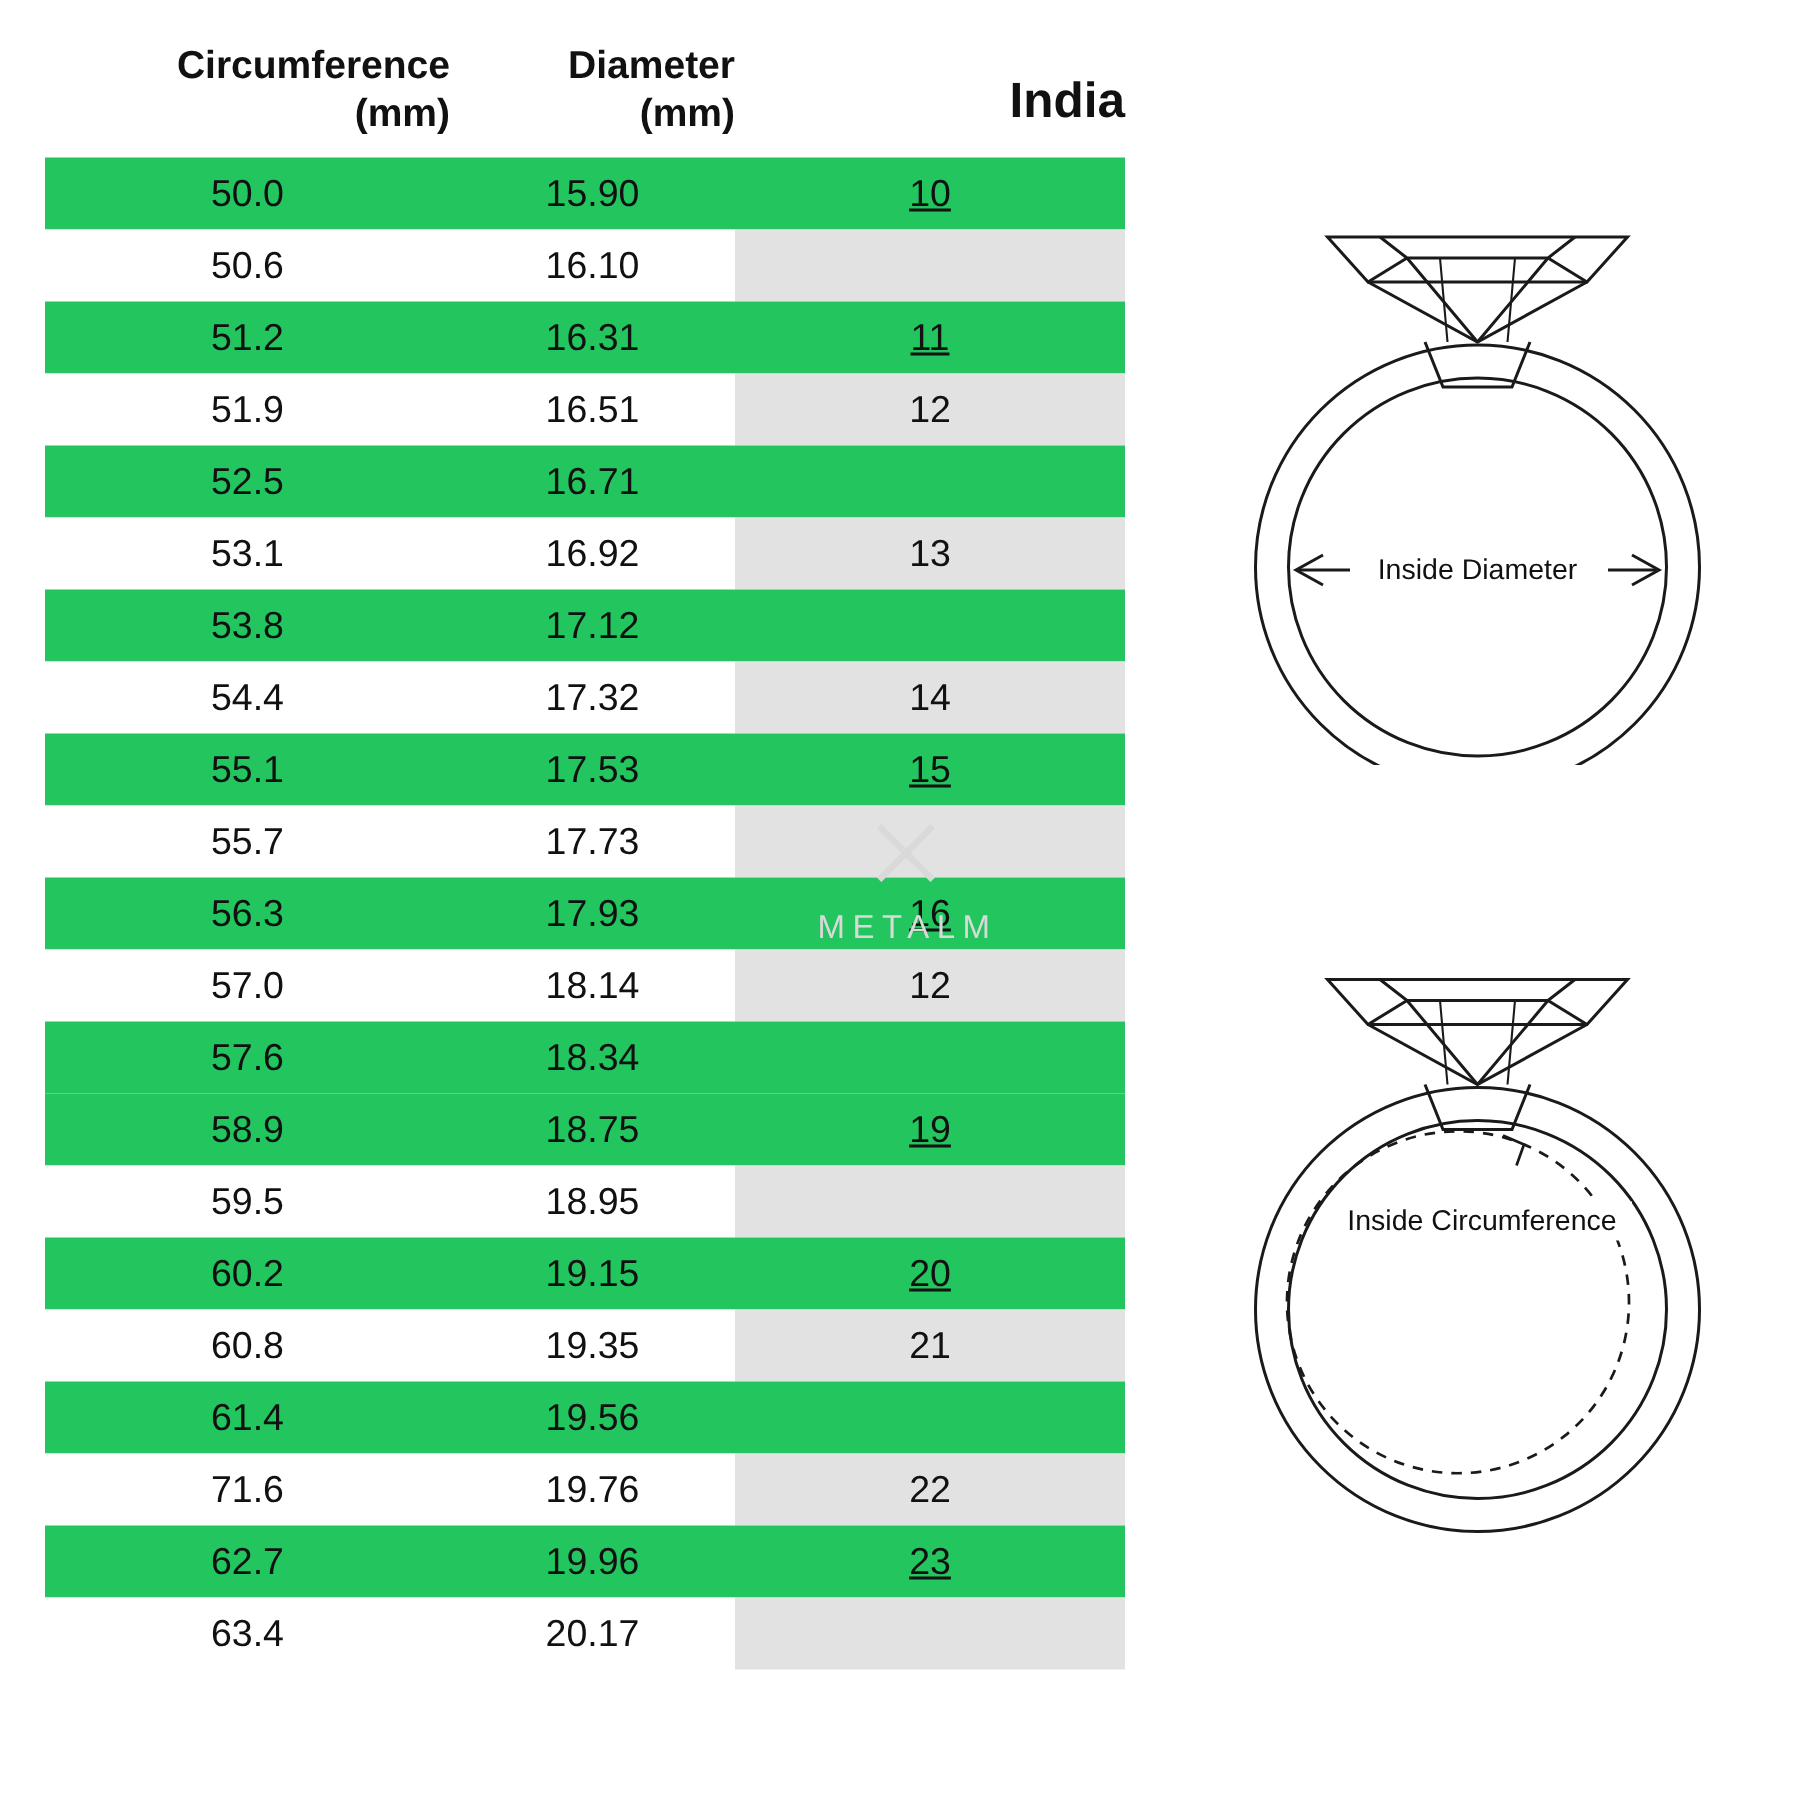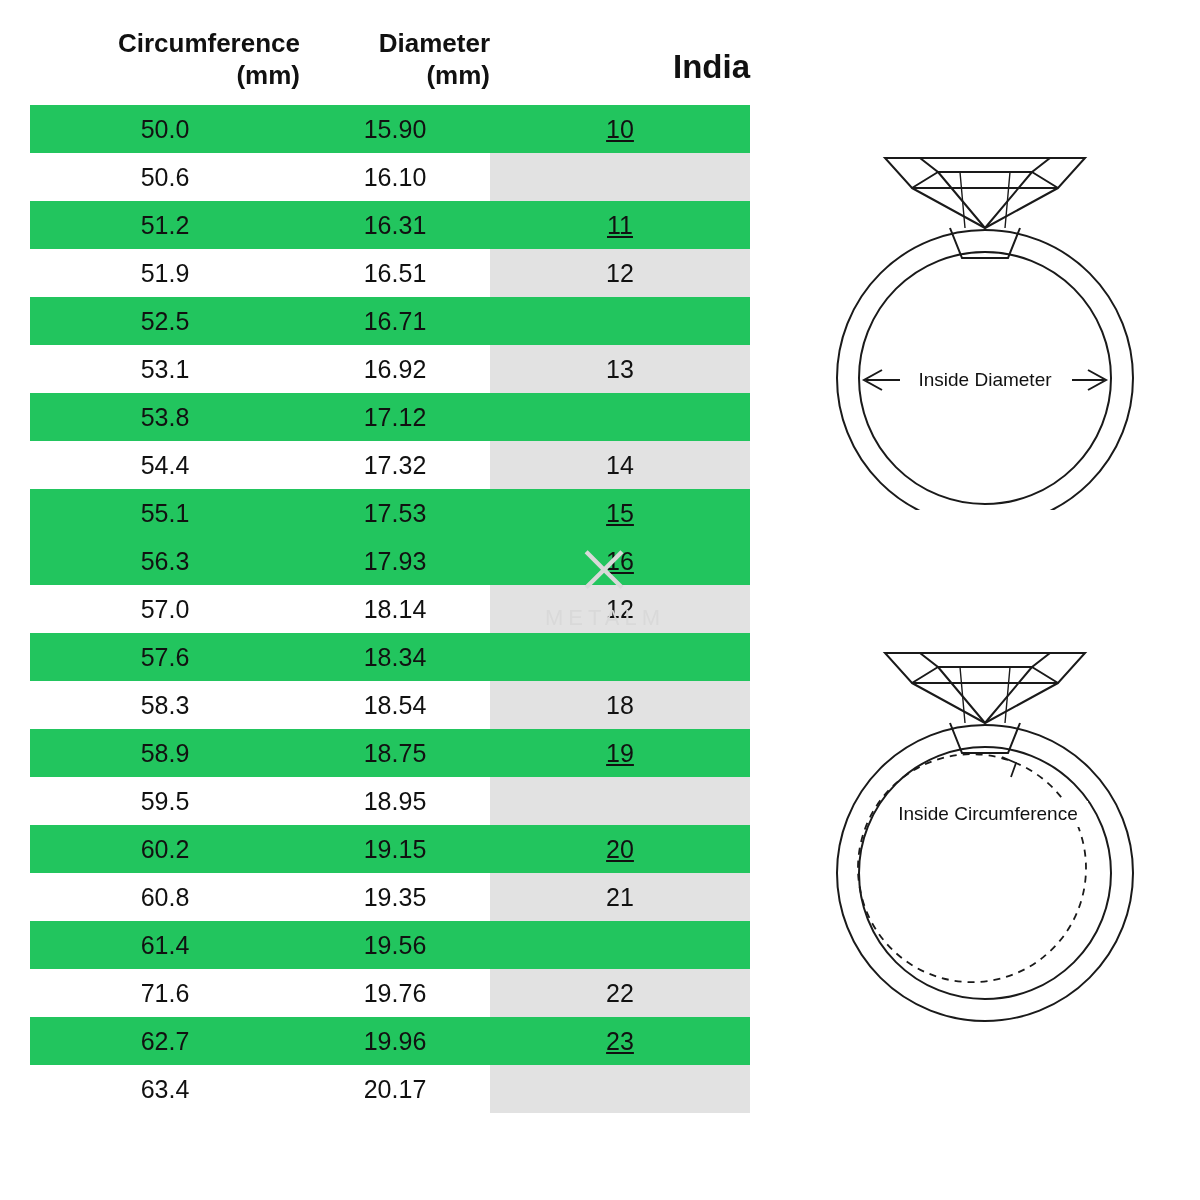--- a/index.html
+++ b/index.html
@@ -166,39 +166,39 @@
           <tr class="plain">
             <td class="cm">54.4</td>
             <td class="dia">17.32</td>
             <td class="india">14</td>
           </tr>
           <tr class="band">
             <td class="cm">55.1</td>
             <td class="dia">17.53</td>
             <td class="india">15</td>
           </tr>
+          <tr class="plain">
+            <td class="cm">55.7</td>
+            <td class="dia">17.73</td>
+            <td class="india"></td>
+          </tr>
           <tr class="band">
             <td class="cm">56.3</td>
             <td class="dia">17.93</td>
             <td class="india">16</td>
           </tr>
           <tr class="plain">
             <td class="cm">57.0</td>
             <td class="dia">18.14</td>
             <td class="india">12</td>
           </tr>
           <tr class="band">
             <td class="cm">57.6</td>
             <td class="dia">18.34</td>
             <td class="india"></td>
-          </tr>
-          <tr class="plain">
-            <td class="cm">58.3</td>
-            <td class="dia">18.54</td>
-            <td class="india">18</td>
           </tr>
           <tr class="band">
             <td class="cm">58.9</td>
             <td class="dia">18.75</td>
             <td class="india">19</td>
           </tr>
           <tr class="plain">
             <td class="cm">59.5</td>
             <td class="dia">18.95</td>
             <td class="india"></td>

